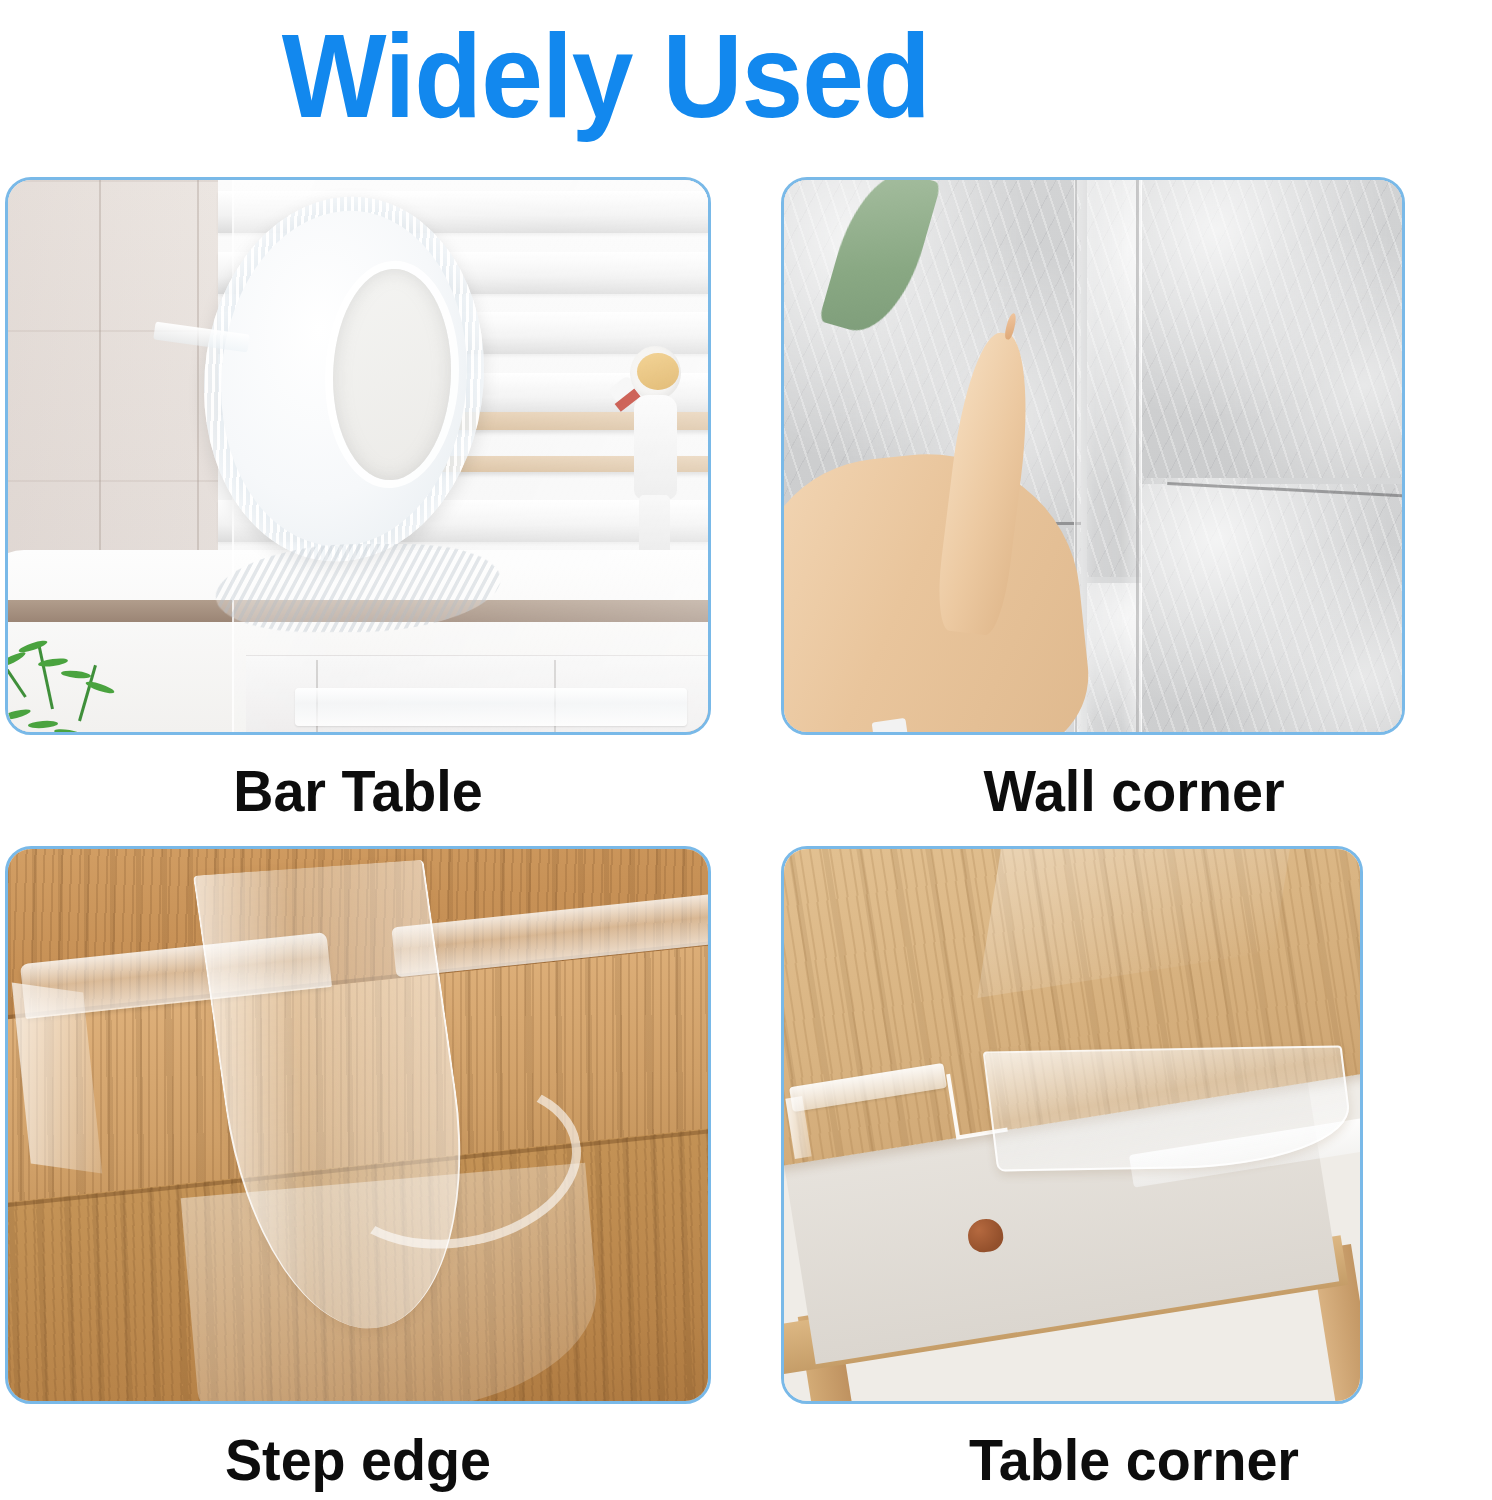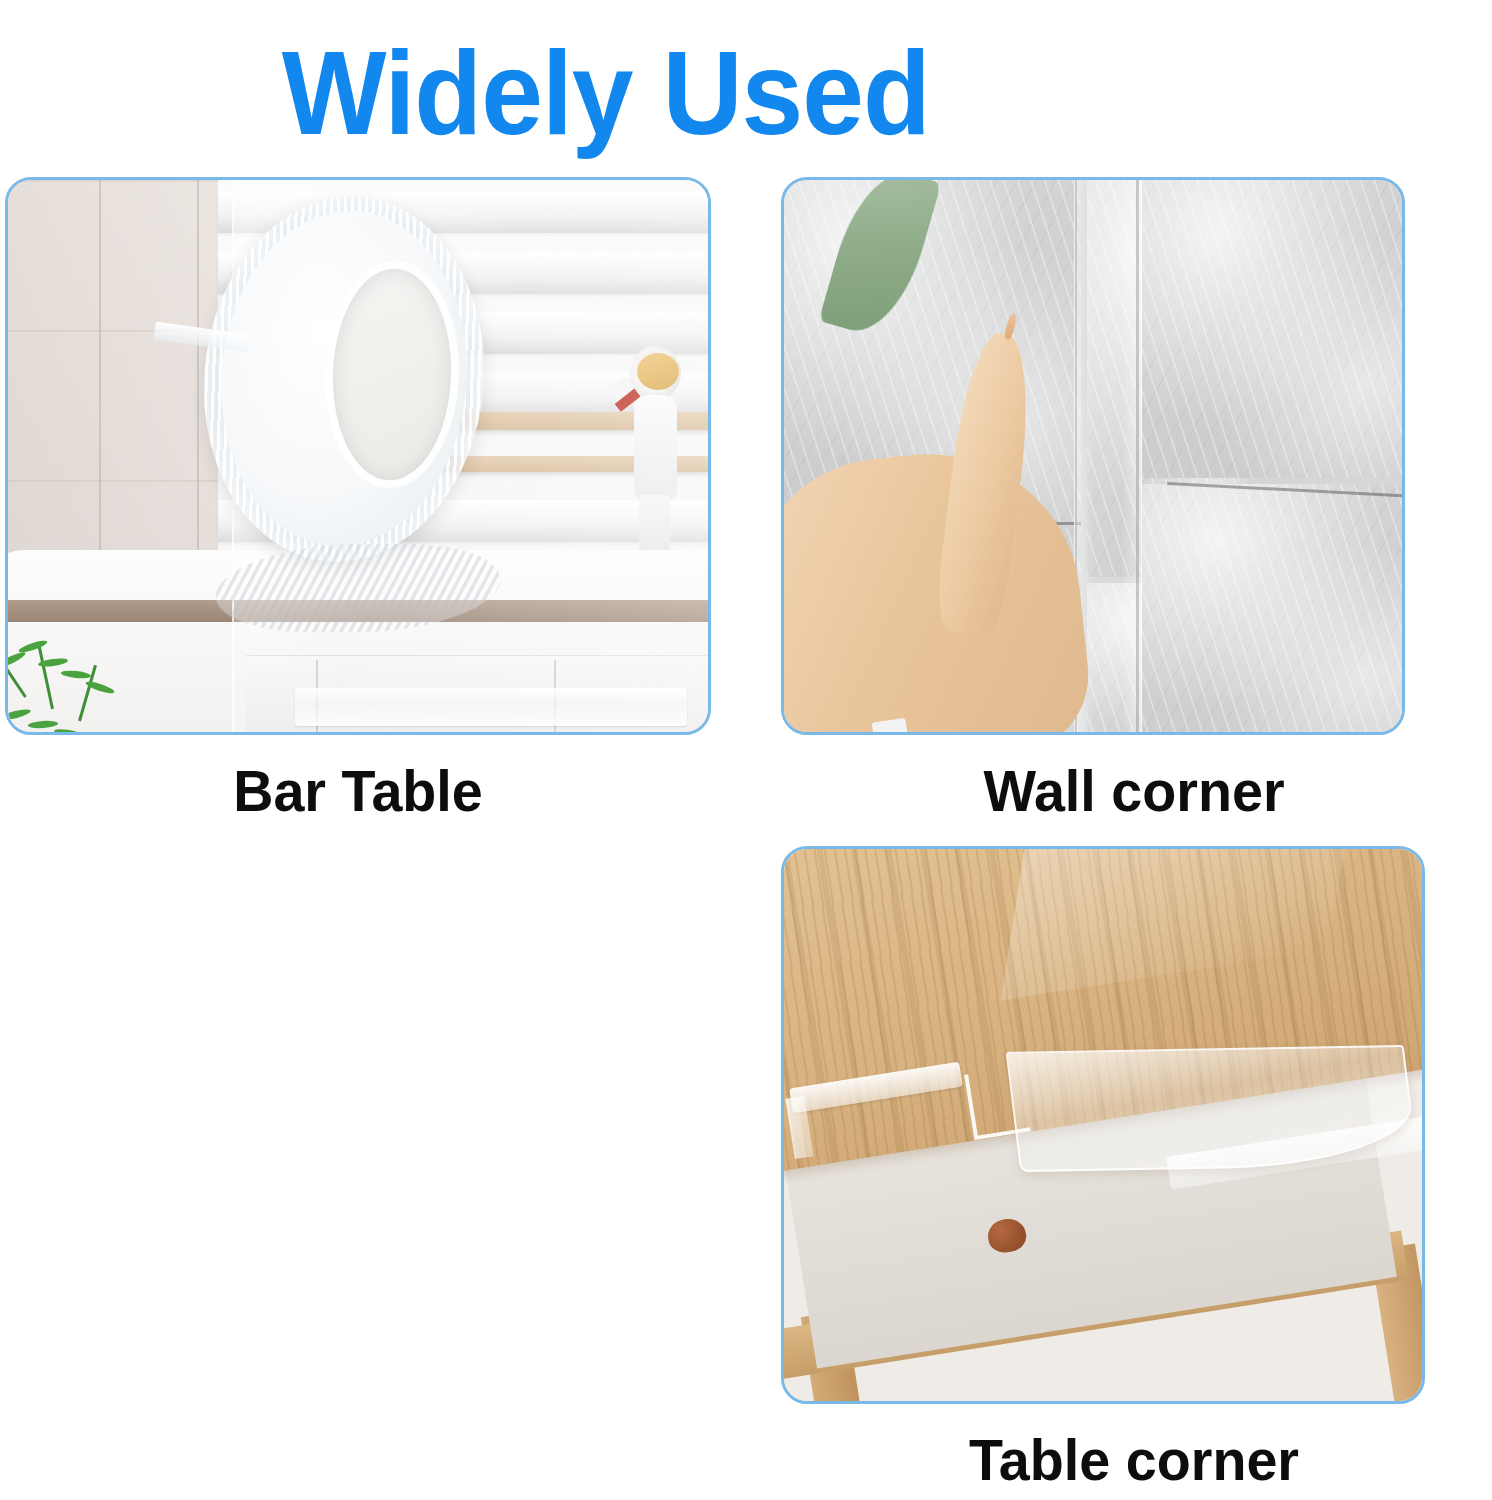--- a/index.html
+++ b/index.html
@@ -6,42 +6,42 @@
   html,body{ background:#ffffff; }
   body{
     width:1492px; height:1500px;
     font-family:"Liberation Sans","DejaVu Sans",sans-serif;
     overflow:hidden; position:relative;
   }
 
   
   .title-bar{
     width:1212px; height:152px;
-    display:flex; align-items:flex-end; justify-content:center;
+    display:flex; align-items:center; justify-content:center;
   }
   .title{
     font-size:118px;
     font-weight:700;
     letter-spacing:-1px;
     color:#1288ee;
     line-height:1;
     transform:scaleX(0.94);
     white-space:nowrap;
   }
 
   
   .grid{
     position:absolute; top:152px; left:0;
     width:1492px; height:1348px;
   }
   .cell{ position:absolute; }
   .cell.c1{ left:5px;   top:25px;  width:706px; height:558px; }
   .cell.c2{ left:781px; top:25px;  width:624px; height:558px; }
   .cell.c3{ left:5px;   top:694px; width:706px; height:558px; }
-  .cell.c4{ left:781px; top:694px; width:644px; height:558px; }
+  .cell.c4{ left:781px; top:694px; width:582px; height:558px; }
 
   .photo{
     position:absolute; inset:0;
     border:3px solid #79b9e8;
     border-radius:26px;
     overflow:hidden;
     background:#eee;
   }
   .scene{ position:absolute; inset:0; overflow:hidden; }
 
@@ -544,20 +544,38 @@
           <div class="p2-finger">
             <div class="p2-nail"></div>
           </div>
           <div class="p2-thumbnail"></div>
         </div>
       </div>
     </div>
     <div class="caption">Wall corner</div>
   </div>
 
+  <div class="cell c3">
+    <div class="photo">
+      <div class="scene">
+        <div class="p3-wood-a"></div>
+        <div class="p3-wood-b"></div>
+        <div class="p3-wood-c"></div>
+        <div class="p3-edgeline" style="top:23%"></div>
+        <div class="p3-edgeline" style="top:57%"></div>
+        <div class="p3-strip-left"></div>
+        <div class="p3-strip-left-face"></div>
+        <div class="p3-strip-right"></div>
+        <div class="p3-flatsheet"></div>
+        <div class="p3-peel"></div>
+        <div class="p3-peel-curl"></div>
+      </div>
+    </div>
+    <div class="caption">Step edge</div>
+  </div>
 
   <div class="cell c4">
     <div class="photo">
       <div class="scene">
         <div class="p4-bg"></div>
         <div class="p4-leg"></div>
         <div class="p4-leg-r"></div>
         <div class="p4-apron"></div>
         <div class="p4-drawer"></div>
         <div class="p4-knob"></div>

